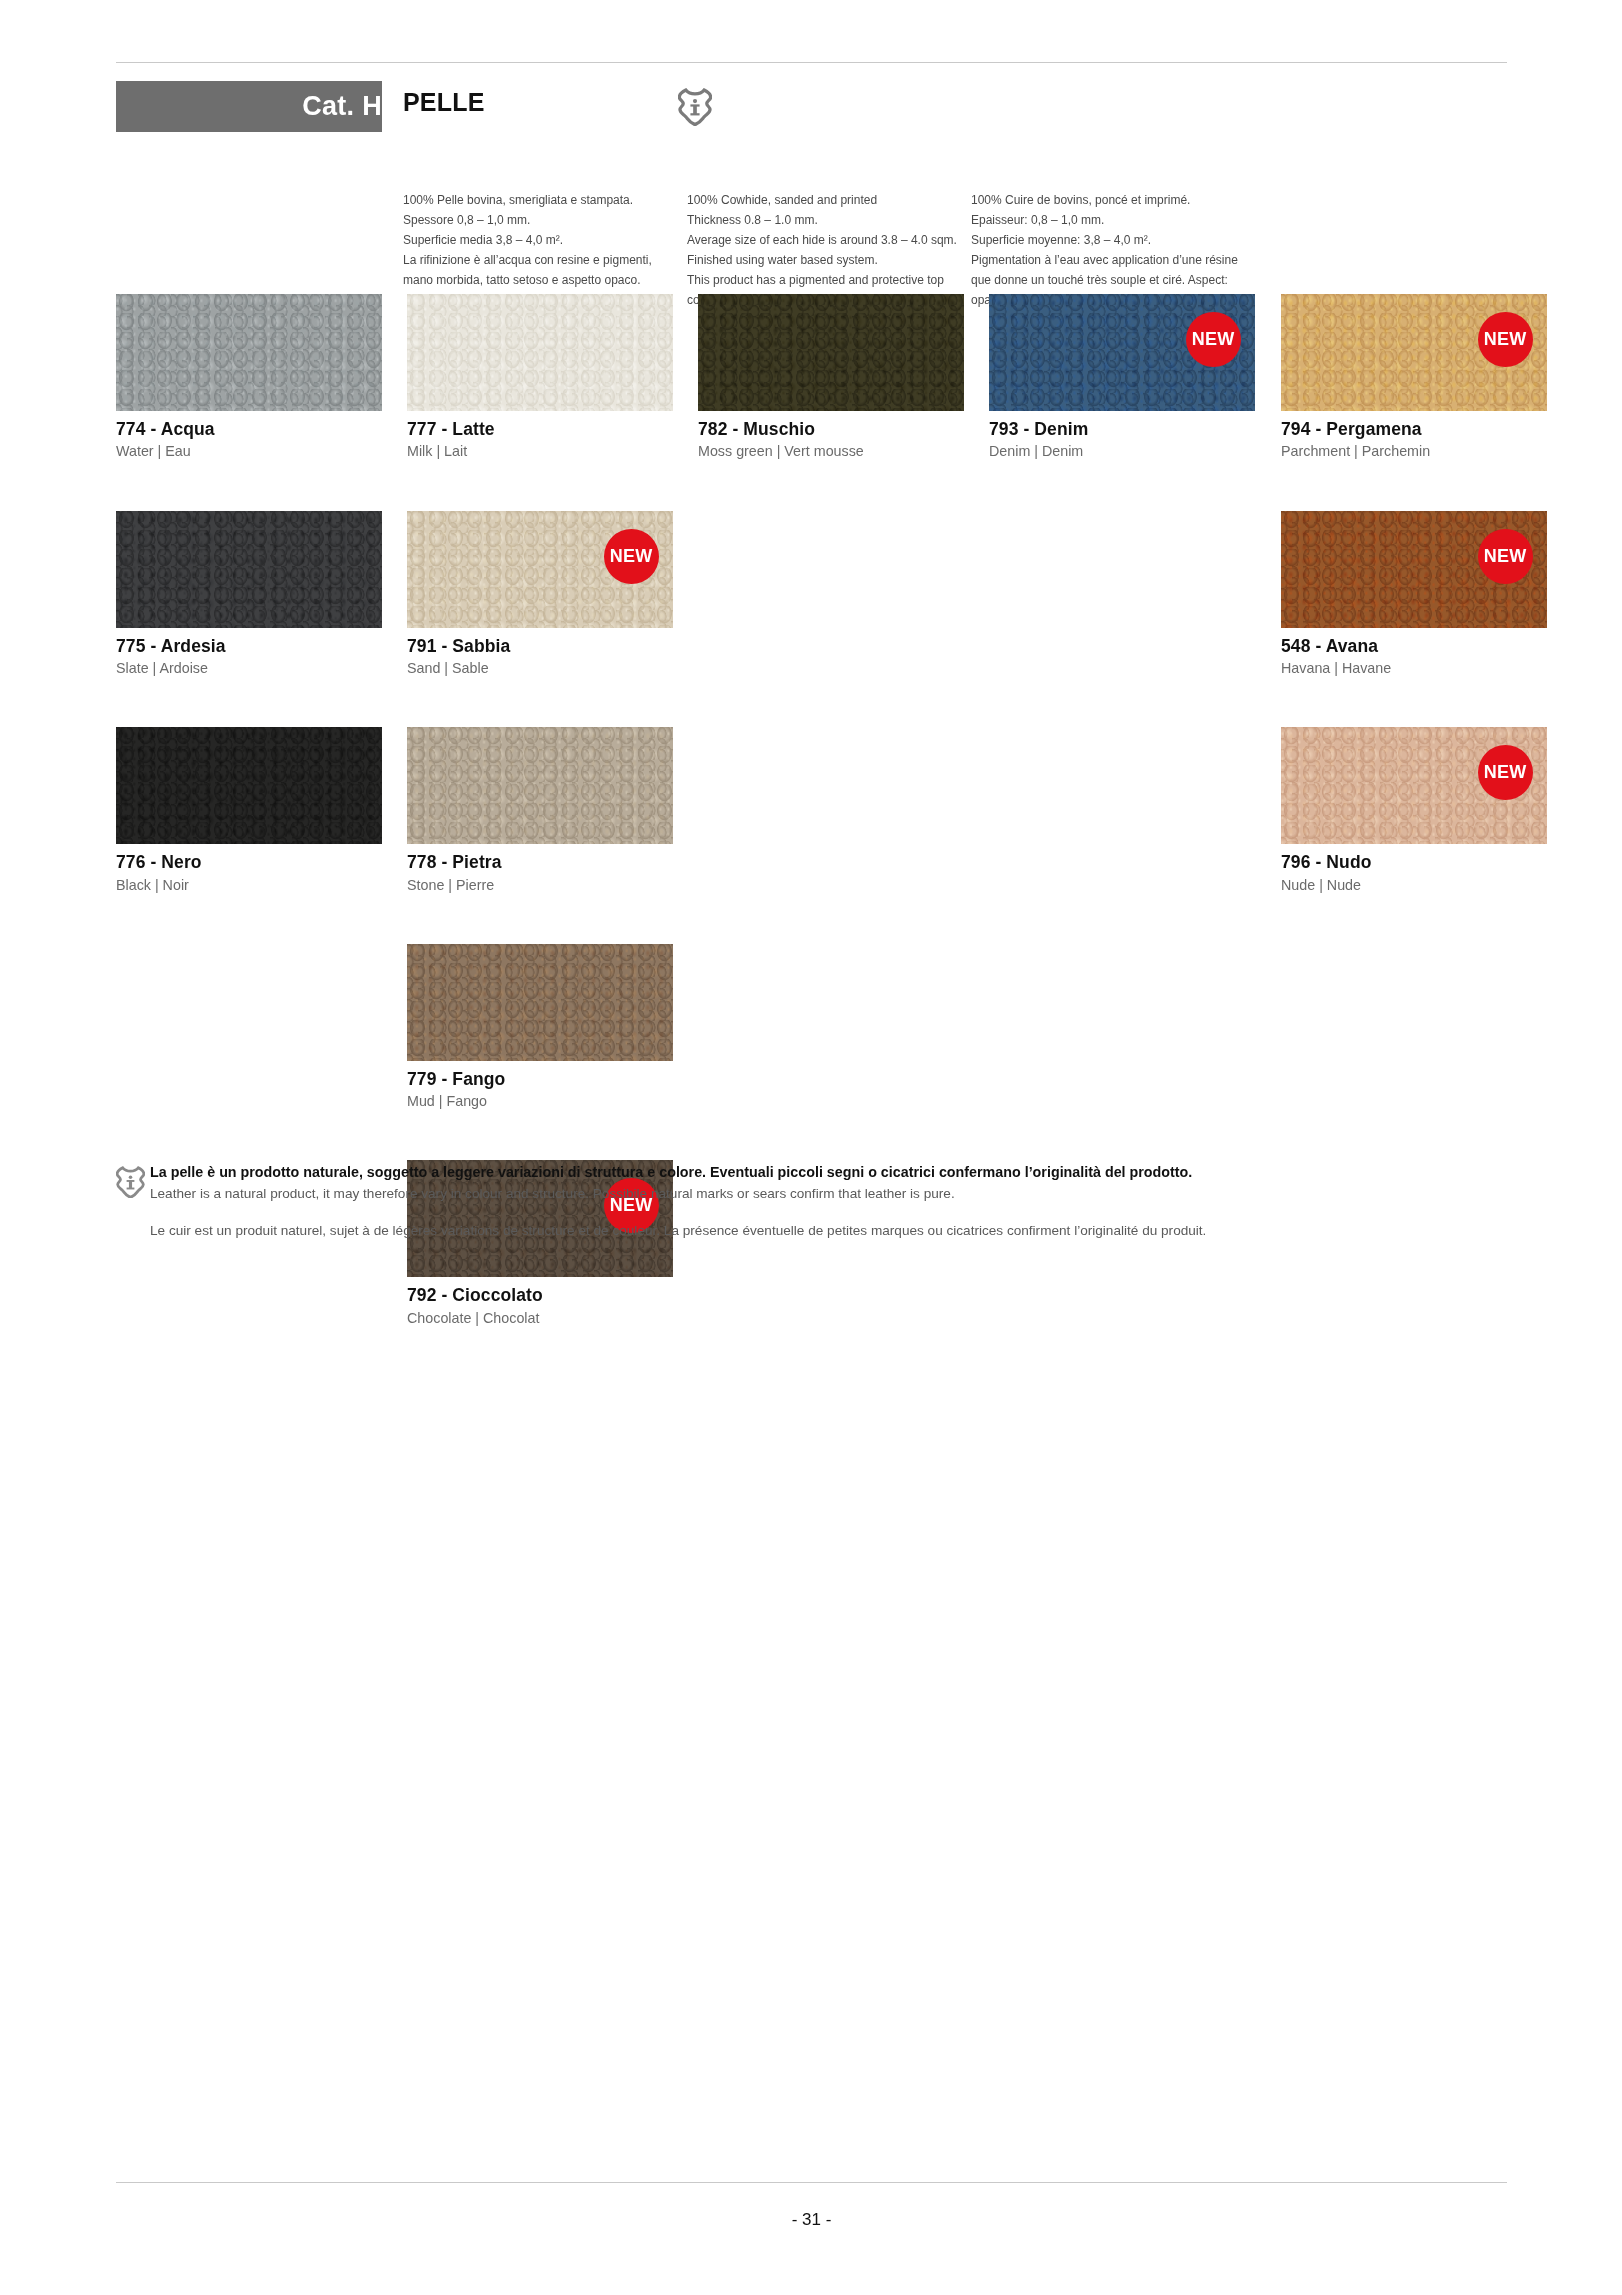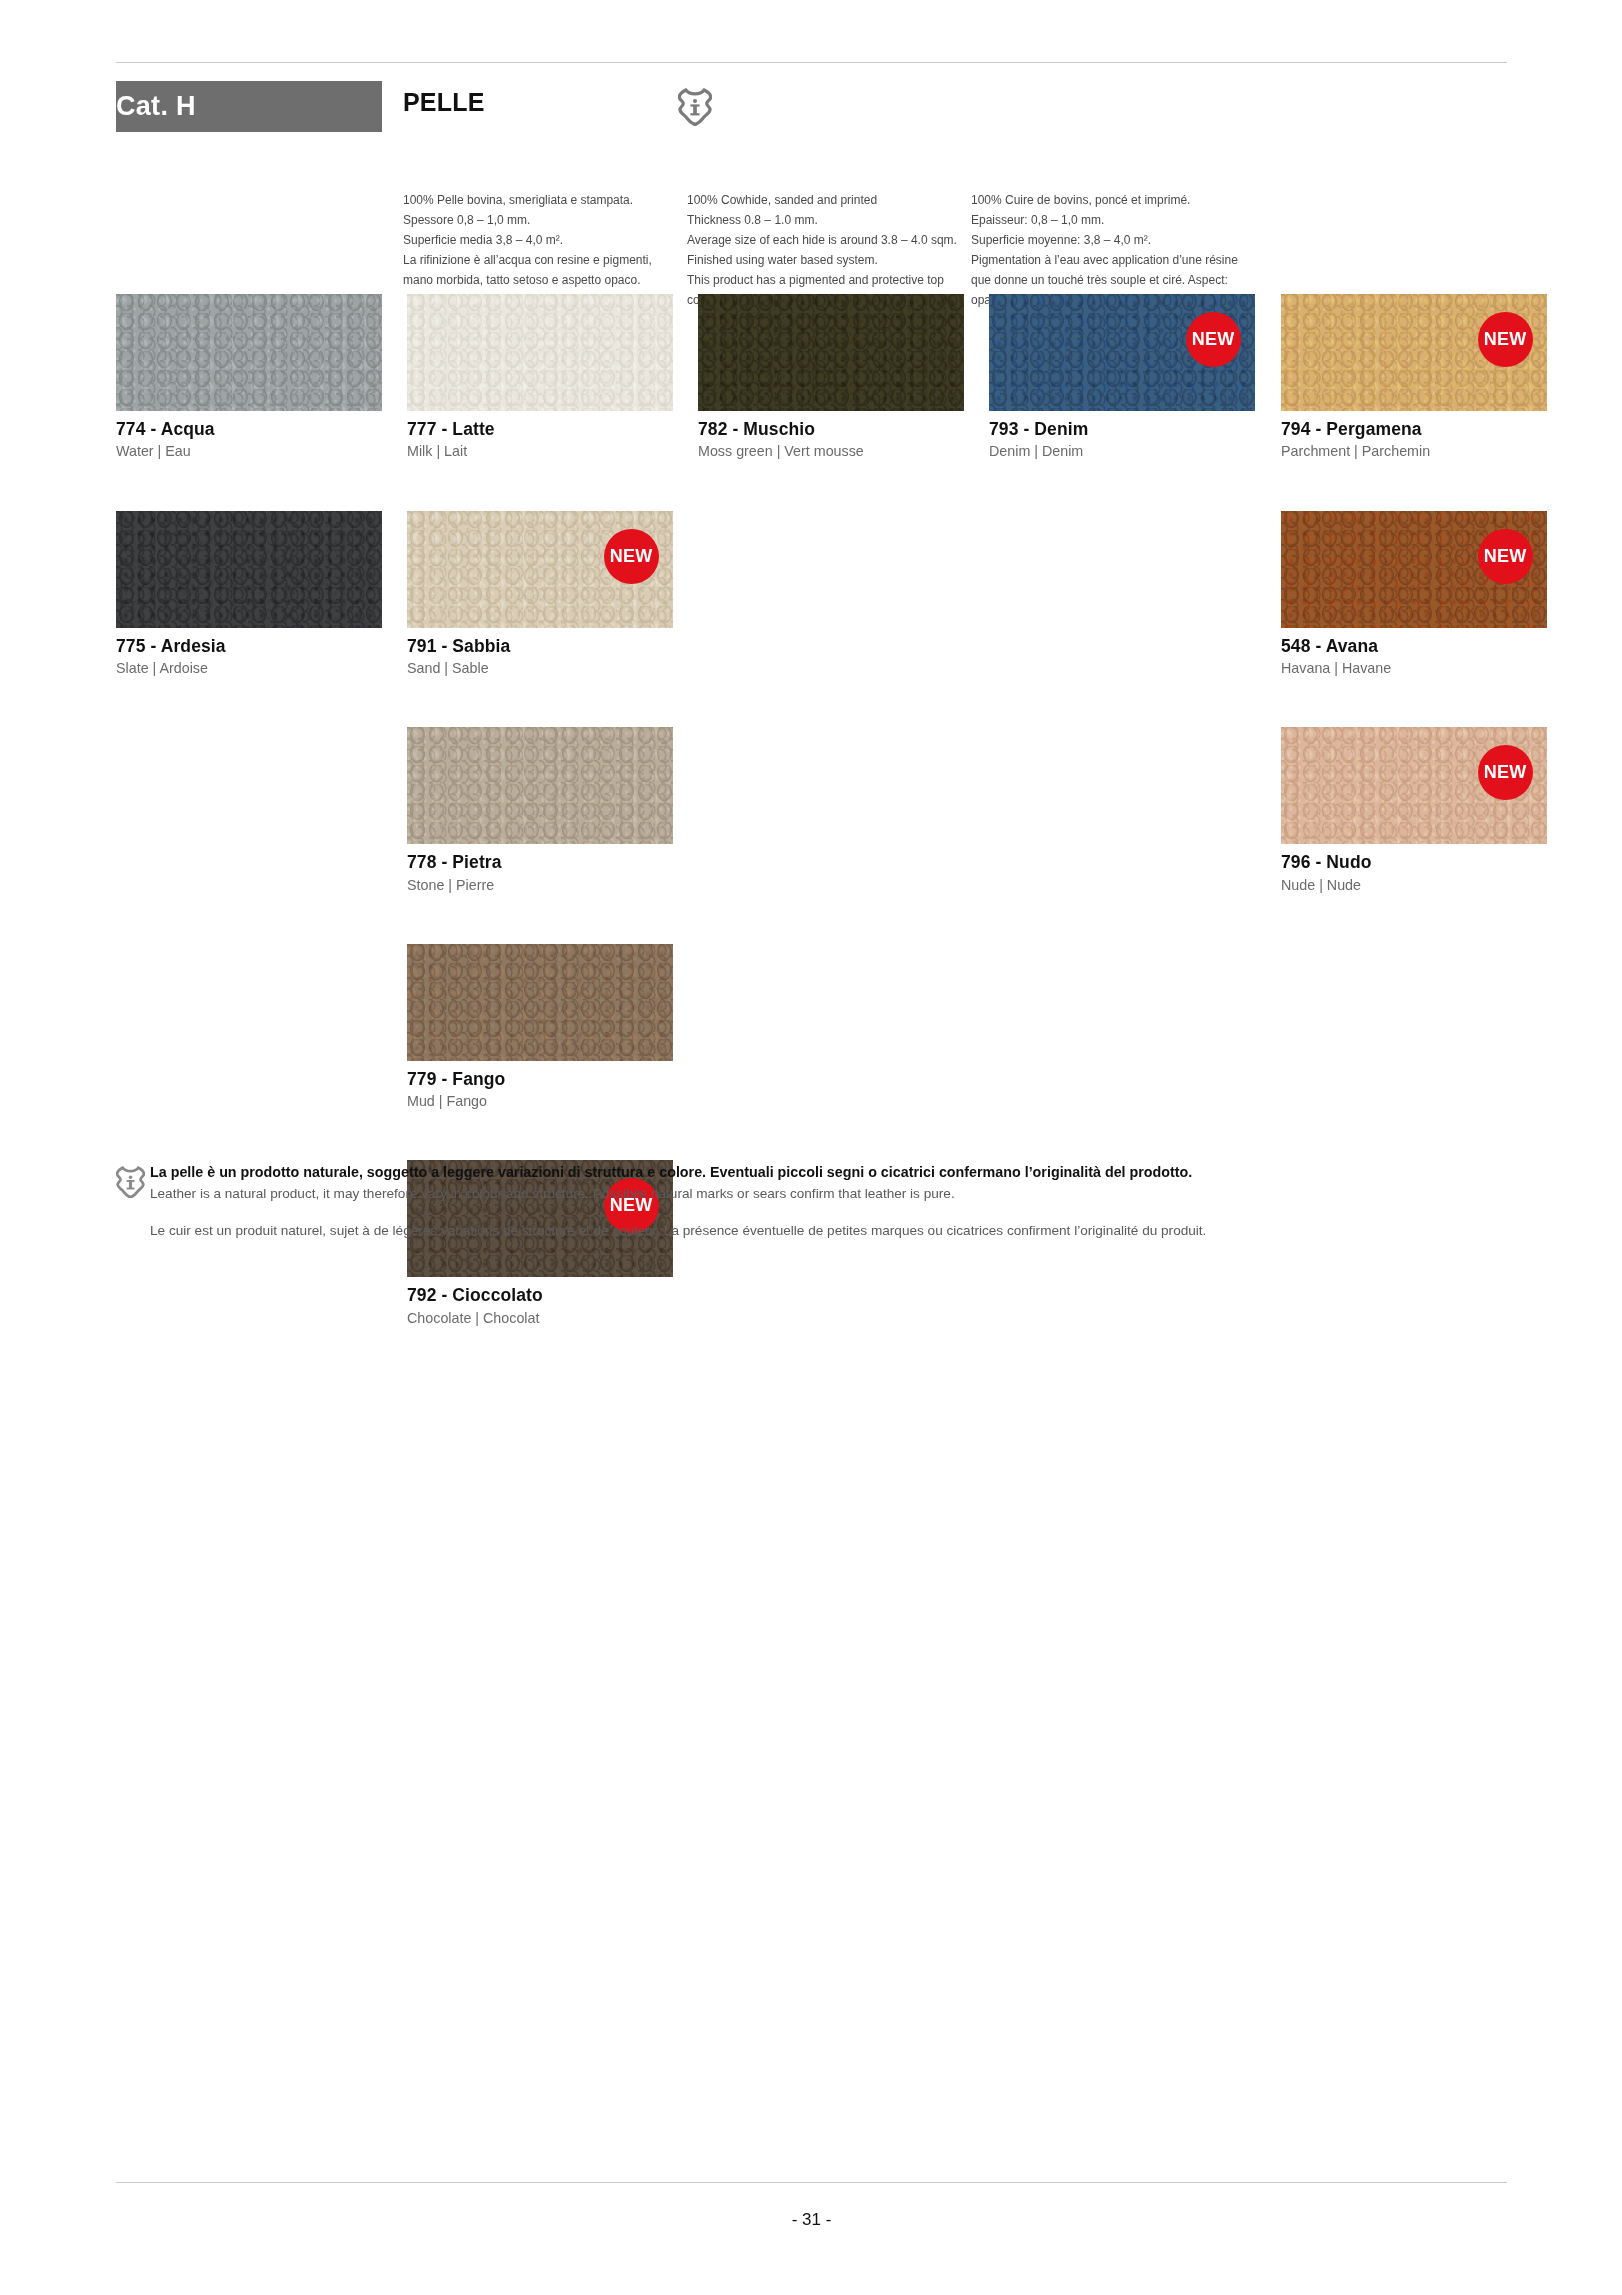--- a/index.html
+++ b/index.html
@@ -20,21 +20,21 @@
   .bottom-rule{
     position:absolute;left:116px;top:2182px;width:1391px;height:1.3px;
     background:#c9c9c9;
   }
 
   
   .cat-tag{
     position:absolute;left:116px;top:81px;width:266px;height:51px;
     background:#6e6e6e;
     color:#ffffff;
-    display:flex;align-items:center;justify-content:flex-start;
+    display:flex;align-items:center;justify-content:flex-end;
     font-size:27px;font-weight:bold;letter-spacing:0.3px;
   }
 
   
   .material-title{
     position:absolute;left:403px;top:88px;
     font-size:25px;font-weight:bold;color:#111;letter-spacing:0.2px;
   }
 
   
@@ -159,20 +159,28 @@
           <div class="cname">774 - Acqua</div>
           <div class="ctrans">Water | Eau</div>
         </div>
         <div class="cell">
           <div class="swatch" style="background: rgb(63, 64, 66);">
             <div class="grain" style="background-image: radial-gradient(7.1px 9.7px at 30% 25%, rgb(90, 92, 94) 0%, transparent 62%), radial-gradient(5.2px 7.1px at 72% 68%, rgb(35, 36, 38) 0%, transparent 60%), radial-gradient(3.2px 4.5px at 18% 80%, rgb(90, 92, 94) 0%, transparent 58%);"></div>
             <div class="grain2" style="background-image: radial-gradient(9px 11.7px at 55% 40%, transparent 48%, rgb(35, 36, 38) 78%, transparent 86%), radial-gradient(6.5px 8.4px at 12% 60%, transparent 46%, rgb(35, 36, 38) 76%, transparent 84%); background-size: 19px 19px, 11px 11px;"></div>
           </div>
           <div class="cname">775 - Ardesia</div>
           <div class="ctrans">Slate | Ardoise</div>
+        </div>
+        <div class="cell">
+          <div class="swatch" style="background: rgb(38, 38, 37);">
+            <div class="grain" style="background-image: radial-gradient(7.1px 9.7px at 30% 25%, rgb(60, 60, 58) 0%, transparent 62%), radial-gradient(5.2px 7.1px at 72% 68%, rgb(17, 17, 16) 0%, transparent 60%), radial-gradient(3.2px 4.5px at 18% 80%, rgb(60, 60, 58) 0%, transparent 58%);"></div>
+            <div class="grain2" style="background-image: radial-gradient(9px 11.7px at 55% 40%, transparent 48%, rgb(17, 17, 16) 78%, transparent 86%), radial-gradient(6.5px 8.4px at 12% 60%, transparent 46%, rgb(17, 17, 16) 76%, transparent 84%); background-size: 19px 19px, 11px 11px;"></div>
+          </div>
+          <div class="cname">776 - Nero</div>
+          <div class="ctrans">Black | Noir</div>
         </div>
       </div>
       <div class="col col-1">
         <div class="cell">
           <div class="swatch" style="background: rgb(233, 230, 221);">
             <div class="grain" style="background-image: radial-gradient(7.1px 9.7px at 30% 25%, rgb(247, 245, 239) 0%, transparent 62%), radial-gradient(5.2px 7.1px at 72% 68%, rgb(211, 207, 195) 0%, transparent 60%), radial-gradient(3.2px 4.5px at 18% 80%, rgb(247, 245, 239) 0%, transparent 58%);"></div>
             <div class="grain2" style="background-image: radial-gradient(9px 11.7px at 55% 40%, transparent 48%, rgb(211, 207, 195) 78%, transparent 86%), radial-gradient(6.5px 8.4px at 12% 60%, transparent 46%, rgb(211, 207, 195) 76%, transparent 84%); background-size: 19px 19px, 11px 11px;"></div>
           </div>
           <div class="cname">777 - Latte</div>
           <div class="ctrans">Milk | Lait</div>

